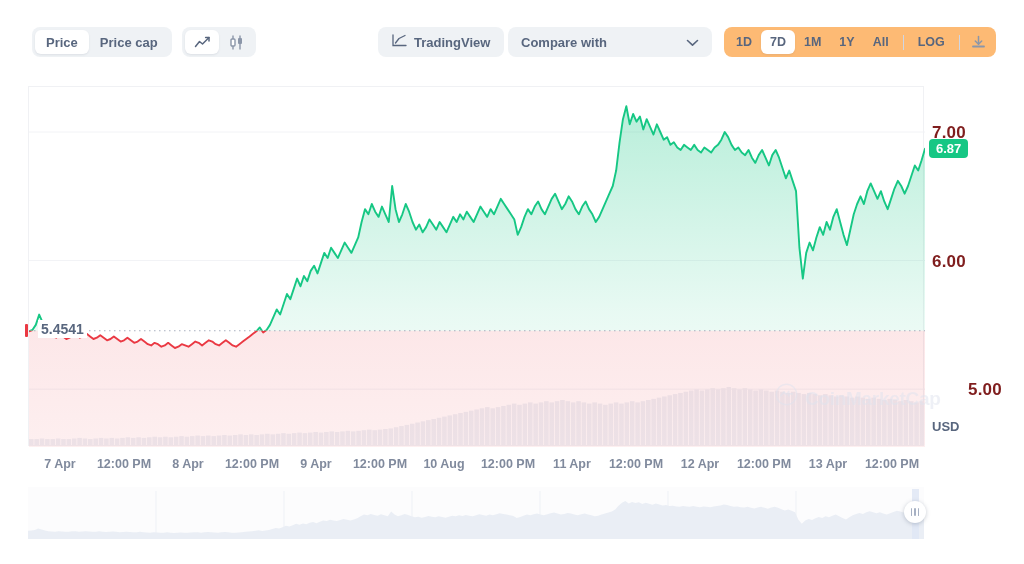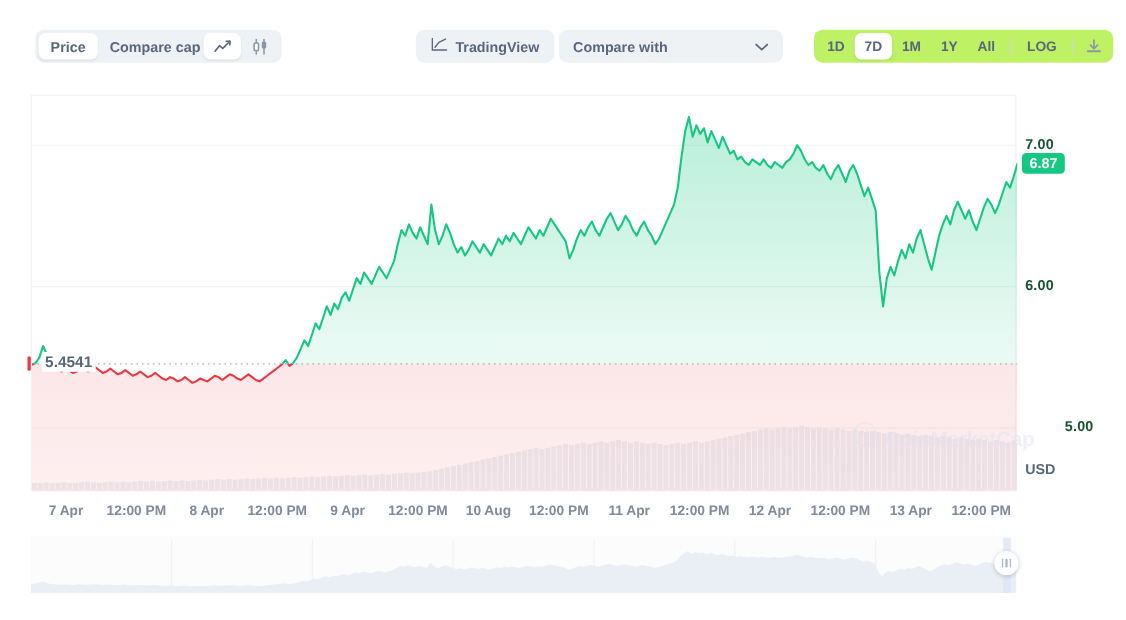--- a/index.html
+++ b/index.html
@@ -37,39 +37,39 @@
     display:flex;align-items:center;padding:0 14px;box-sizing:border-box;
     font-size:13px;font-weight:700;color:#58667e;cursor:pointer;gap:7px;
   }
   #compare{
     position:absolute;left:508px;top:27px;width:204px;height:30px;
     background:#eff2f5;border-radius:8px;display:flex;align-items:center;
     padding:0 13px;box-sizing:border-box;justify-content:space-between;
     font-size:13px;font-weight:600;color:#58667e;cursor:pointer;
   }
   #ranges{
-    position:absolute;left:724px;top:27px;height:30px;background:#bef264;border-radius:8px;
-    display:flex;align-items:center;padding:3px;box-sizing:border-box;margin-left:16px;
+    position:absolute;left:724px;top:27px;height:30px;background:#fdba74;border-radius:8px;
+    display:flex;align-items:center;padding:3px;box-sizing:border-box;
   }
   .rng{
     height:24px;border-radius:6px;display:flex;align-items:center;justify-content:center;
     padding:0 9px;font-size:12.5px;font-weight:700;color:#58667e;cursor:pointer;
   }
   .rng.active{background:#fff;box-shadow:0 1px 2px rgba(88,102,126,.12);}
   .sep{width:1px;height:15px;background:#cfd6e4;margin:0 5px;}
   .dlbtn{width:28px;height:24px;display:flex;align-items:center;justify-content:center;cursor:pointer;}
   
   #plot{
     position:absolute;left:28px;top:86px;width:896px;height:360px;
     border:1px solid #f0f1f4;box-sizing:border-box;background:#fff;
   }
   #chartsvg{position:absolute;left:0;top:0;}
   
   .ylab{
-    position:absolute;font-size:13px;font-weight:600;color:#14532d;letter-spacing:.2px;
+    position:absolute;font-size:17px;font-weight:600;color:#7f1d1d;letter-spacing:.2px;
   }
   #usd{position:absolute;font-size:13px;font-weight:700;color:#58667e;}
   #badge{
     position:absolute;background:#16c784;color:#fff;font-size:13px;font-weight:700;
     border-radius:4px;padding:3px 7px;line-height:1;
   }
   #leftprice{
     position:absolute;font-size:14px;font-weight:700;color:#58667e;background:#fff;
     padding:1px 3px;line-height:1.15;
   }
@@ -98,21 +98,21 @@
   #handle i{display:block;width:1.5px;height:8px;background:#a6b0c3;border-radius:1px;}
   #handlebar{position:absolute;width:7px;background:#dfe6f5;opacity:.85;}
 </style>
 </head>
 <body>
 
 <div id="toolbar">
 
   <div class="pillgroup" id="price-marketcap">
     <div class="pill active">Price</div>
-    <div class="pill">Compare cap</div>
+    <div class="pill">Price cap</div>
   </div>
 
   <div class="pillgroup" id="charttype">
     <div class="iconpill active">
       <svg width="17" height="13" viewBox="0 0 17 13" fill="none">
         <path d="M1.5 10.5 L5.5 5.5 L8.5 8 L15 1.5" stroke="#58667e" stroke-width="1.5" stroke-linecap="round" stroke-linejoin="round"></path>
         <path d="M11.6 1.5 H15 V4.9" stroke="#58667e" stroke-width="1.5" stroke-linecap="round" stroke-linejoin="round"></path>
       </svg>
     </div>
     <div class="iconpill">

